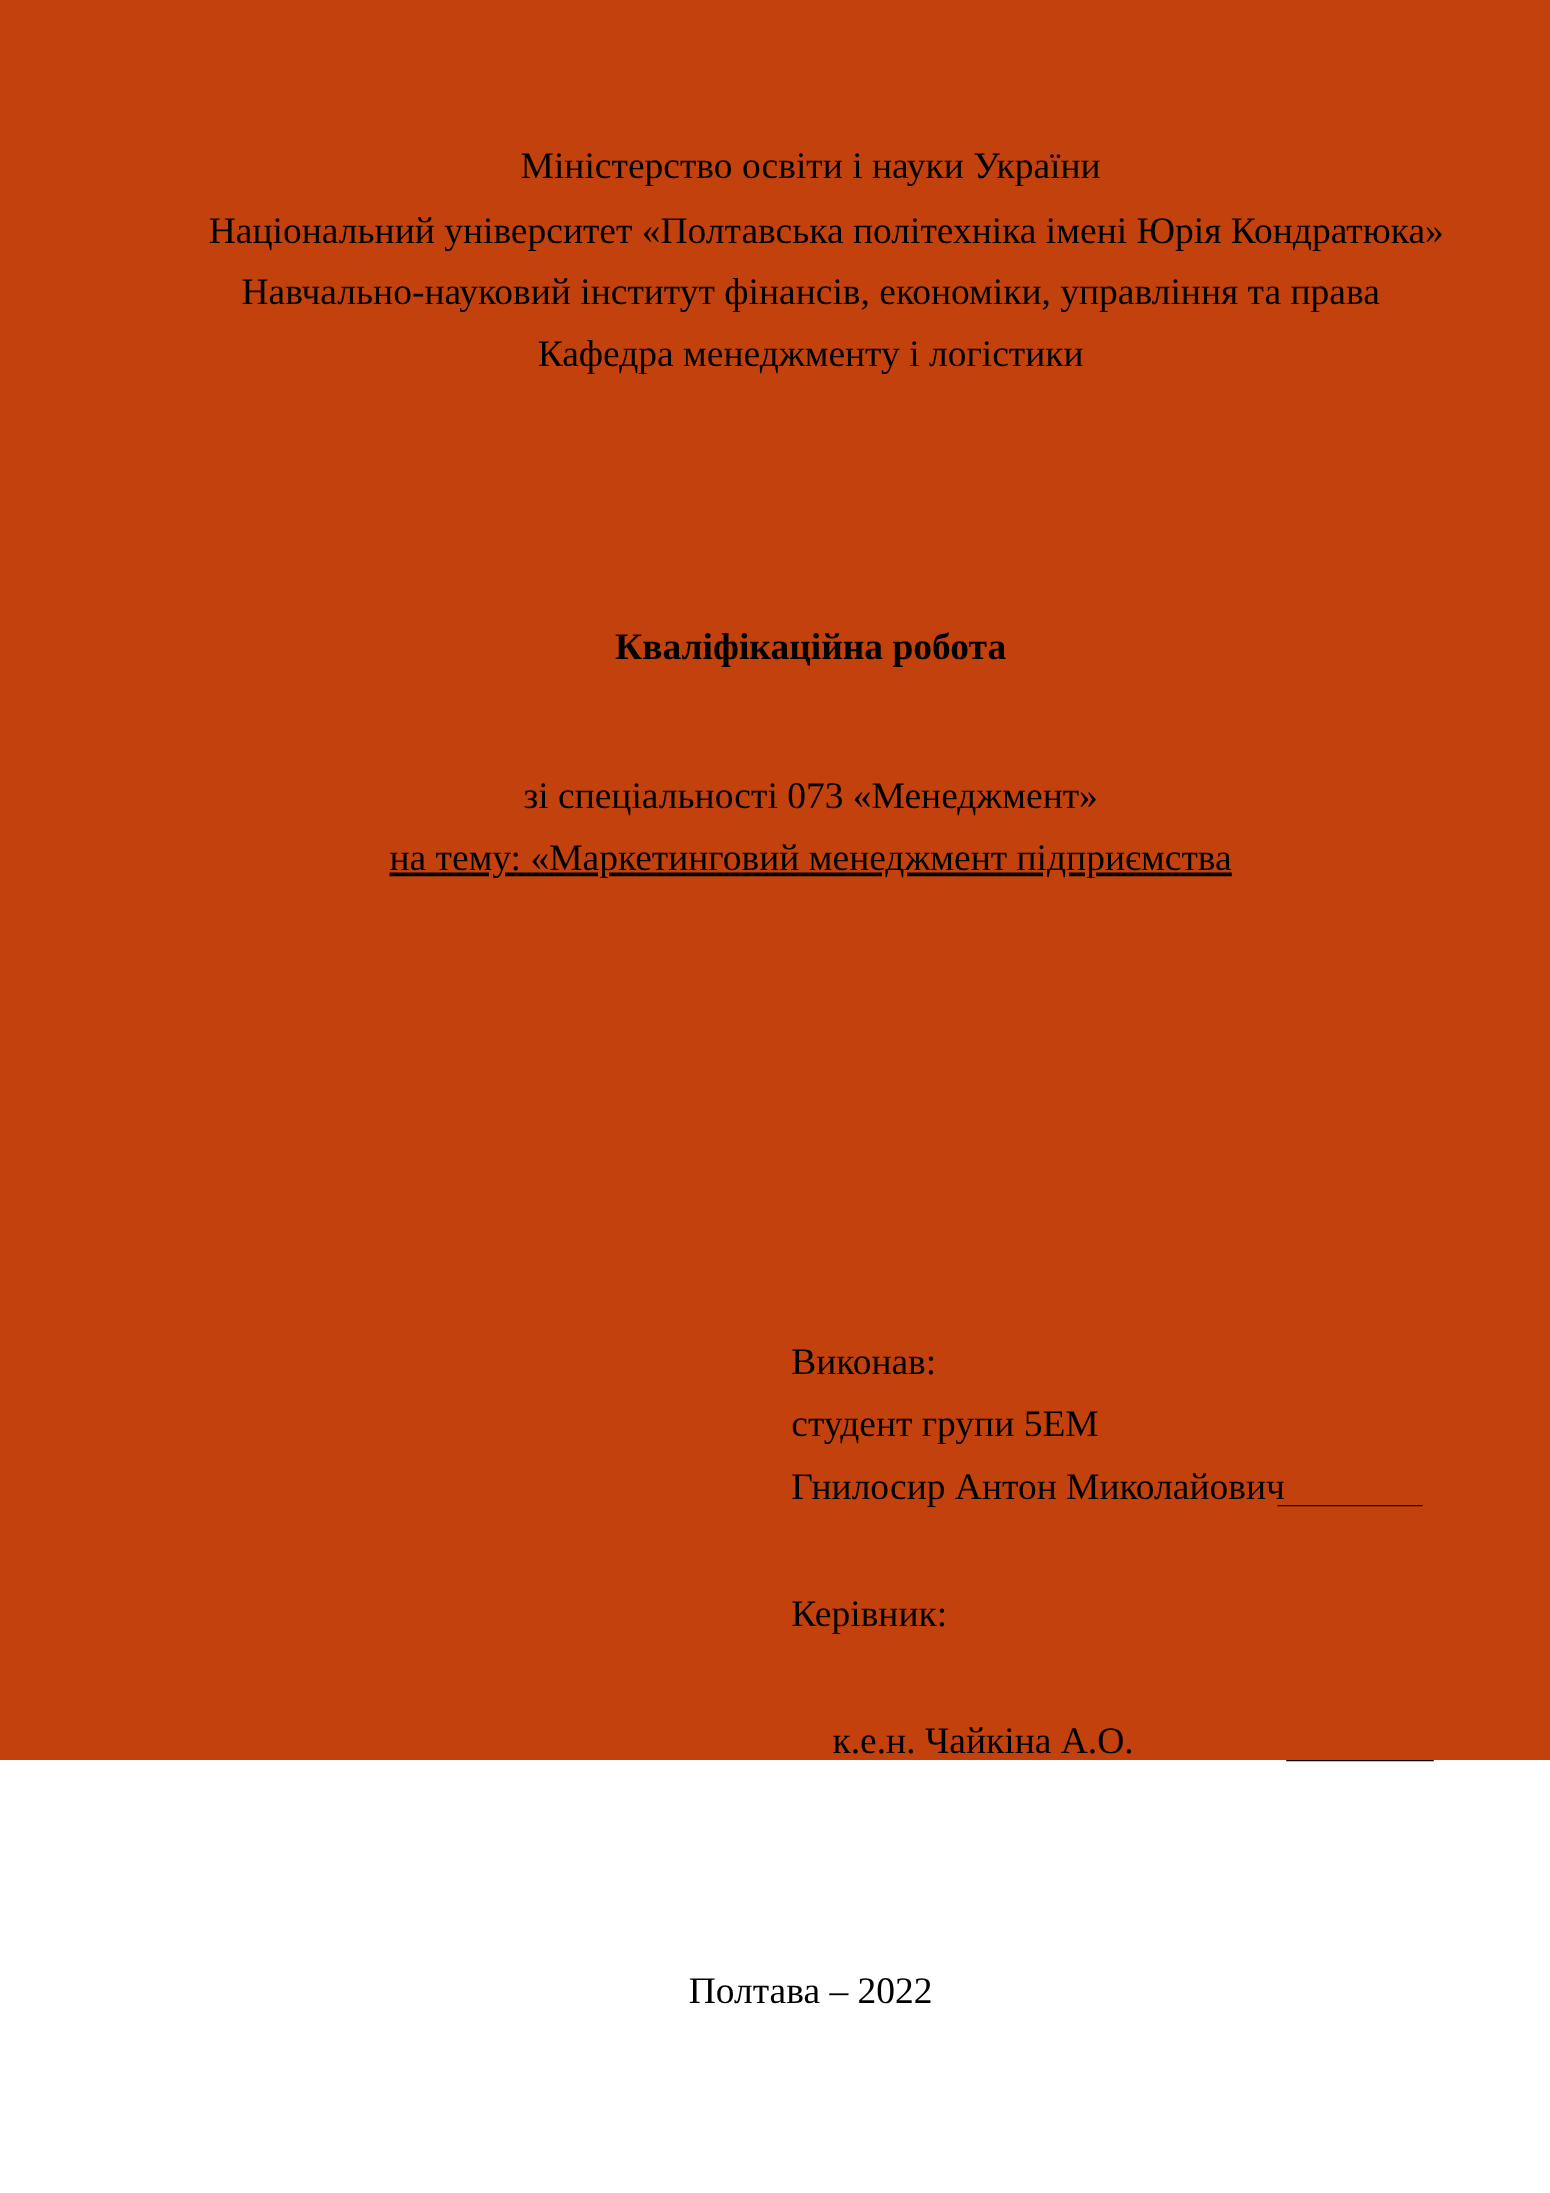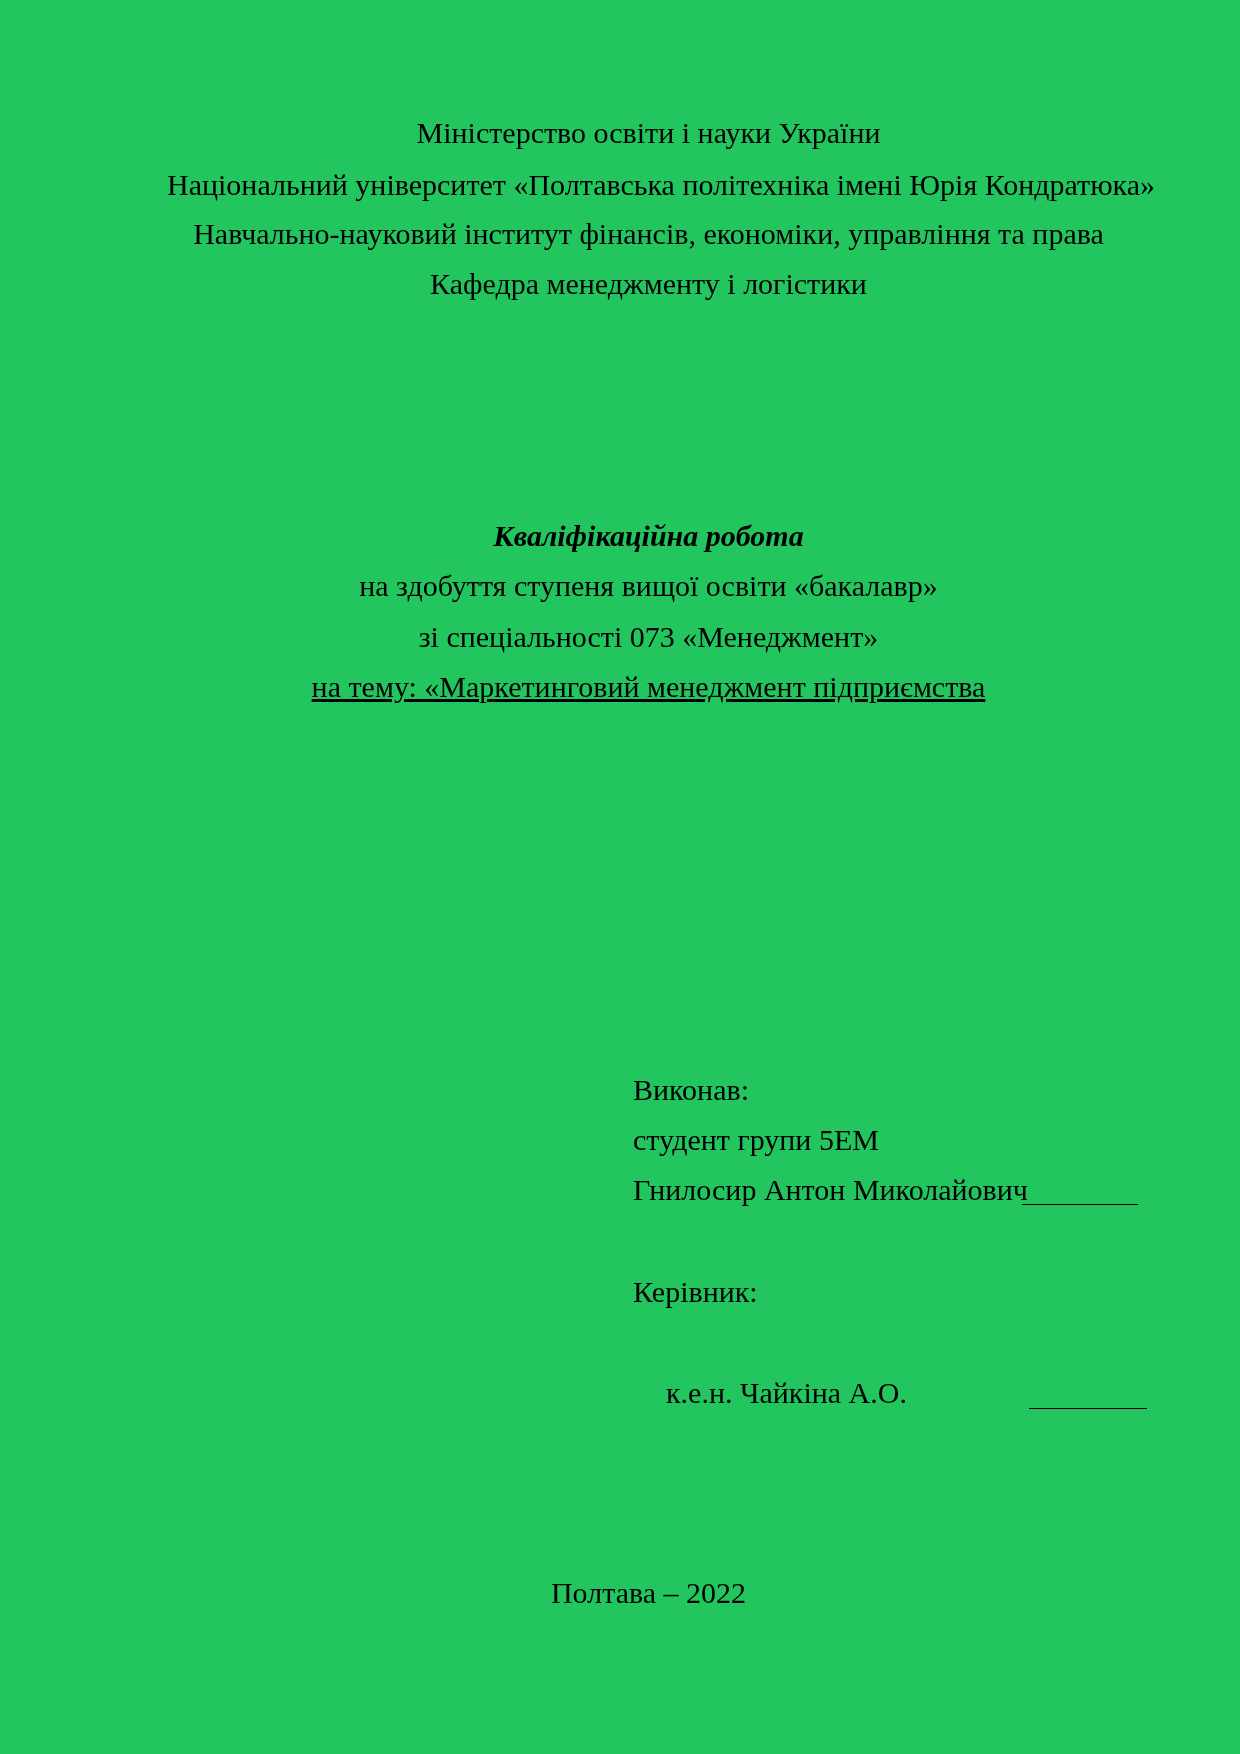--- a/index.html
+++ b/index.html
@@ -12,22 +12,22 @@
       height: 1754px;
       position: relative;
       overflow: hidden;
       font-family: "Liberation Serif", "DejaVu Serif", serif;
       color: #000000;
     }
     .page {
       position: absolute;
       left: 0; top: 0;
       width: 1240px;
-      height: 1754px;
-      background: #22c55e;
+      height: 1408px;
+      background: #c2410c;
     }
     
     .line {
       position: absolute;
       font-size: 30px;
       line-height: 30px;
       height: 34px;
       white-space: nowrap;
     }
     .center {
@@ -48,22 +48,21 @@
 </head>
 <body>
 
 <div class="page">
 
   <div class="line center" style="top:118px;">Міністерство освіти і науки України</div>
   <div class="line center" style="top:170px;">Національний університет «Полтавська політехніка імені Юрія Кондратюка»</div>
   <div class="line center" style="top:219px;">Навчально-науковий інститут фінансів, економіки, управління та права</div>
   <div class="line center" style="top:269px;">Кафедра менеджменту і логістики</div>
 
-  <div class="line center bold" style="top:521px;font-style:italic;">Кваліфікаційна робота</div>
-  <div class="line center" style="top:571px;">на здобуття ступеня вищої освіти «бакалавр»</div>
+  <div class="line center bold" style="top:503px;">Кваліфікаційна робота</div>
   <div class="line center" style="top:622px;">зі спеціальності 073 «Менеджмент»</div>
   <div class="line center" style="top:672px;text-decoration:underline;">на тему: «Маркетинговий менеджмент підприємства</div>
 
   <div class="line sig" style="top:1075px;">Виконав:</div>
   <div class="line sig" style="top:1125px;">студент групи 5ЕМ</div>
   <div class="line sig" style="top:1175px;">Гнилосир Антон Миколайович</div>
   <div class="underline-mark" style="left:1022px; width:116px; top:1204px;"></div>
 
   <div class="line sig" style="top:1277px;">Керівник:</div>
   <div class="line sig" style="top:1378px;margin-left:33px;">к.е.н. Чайкіна А.О.</div>

